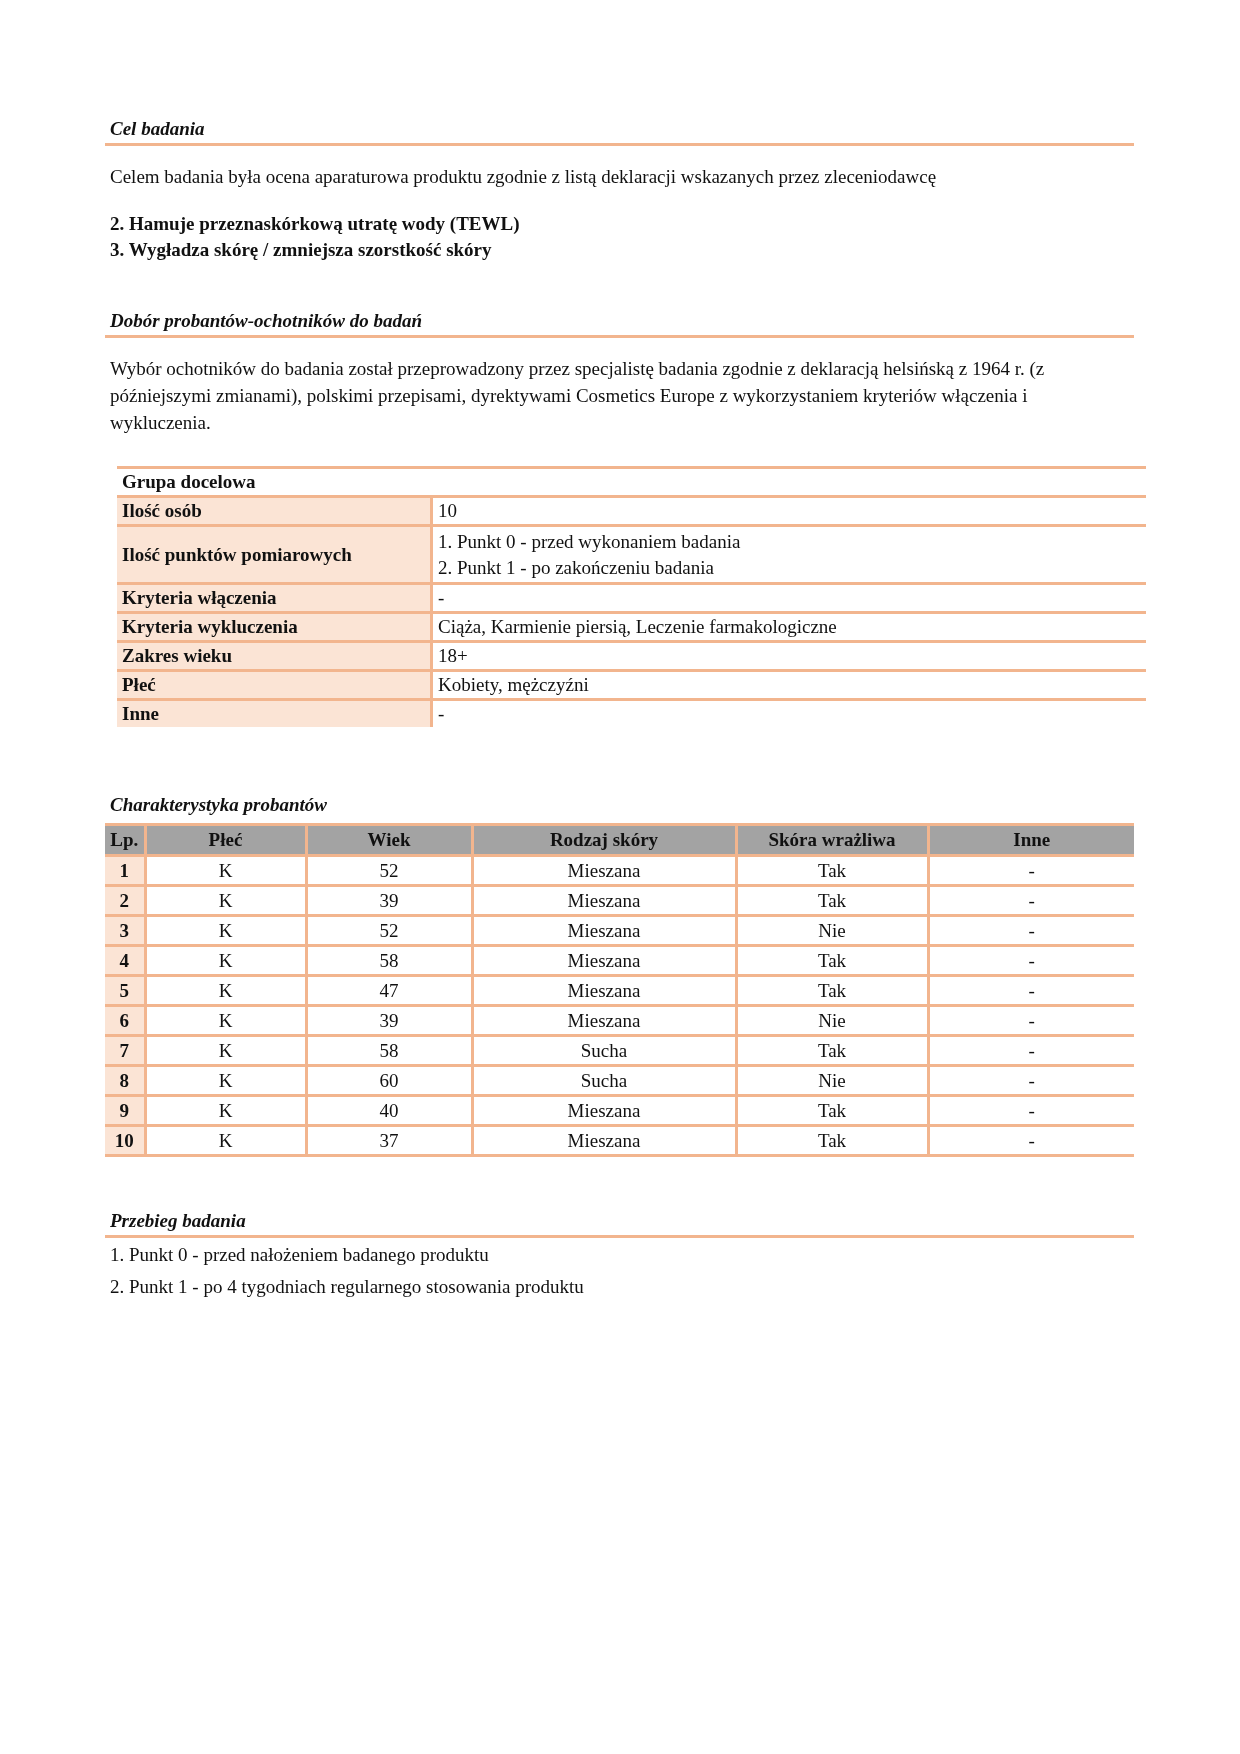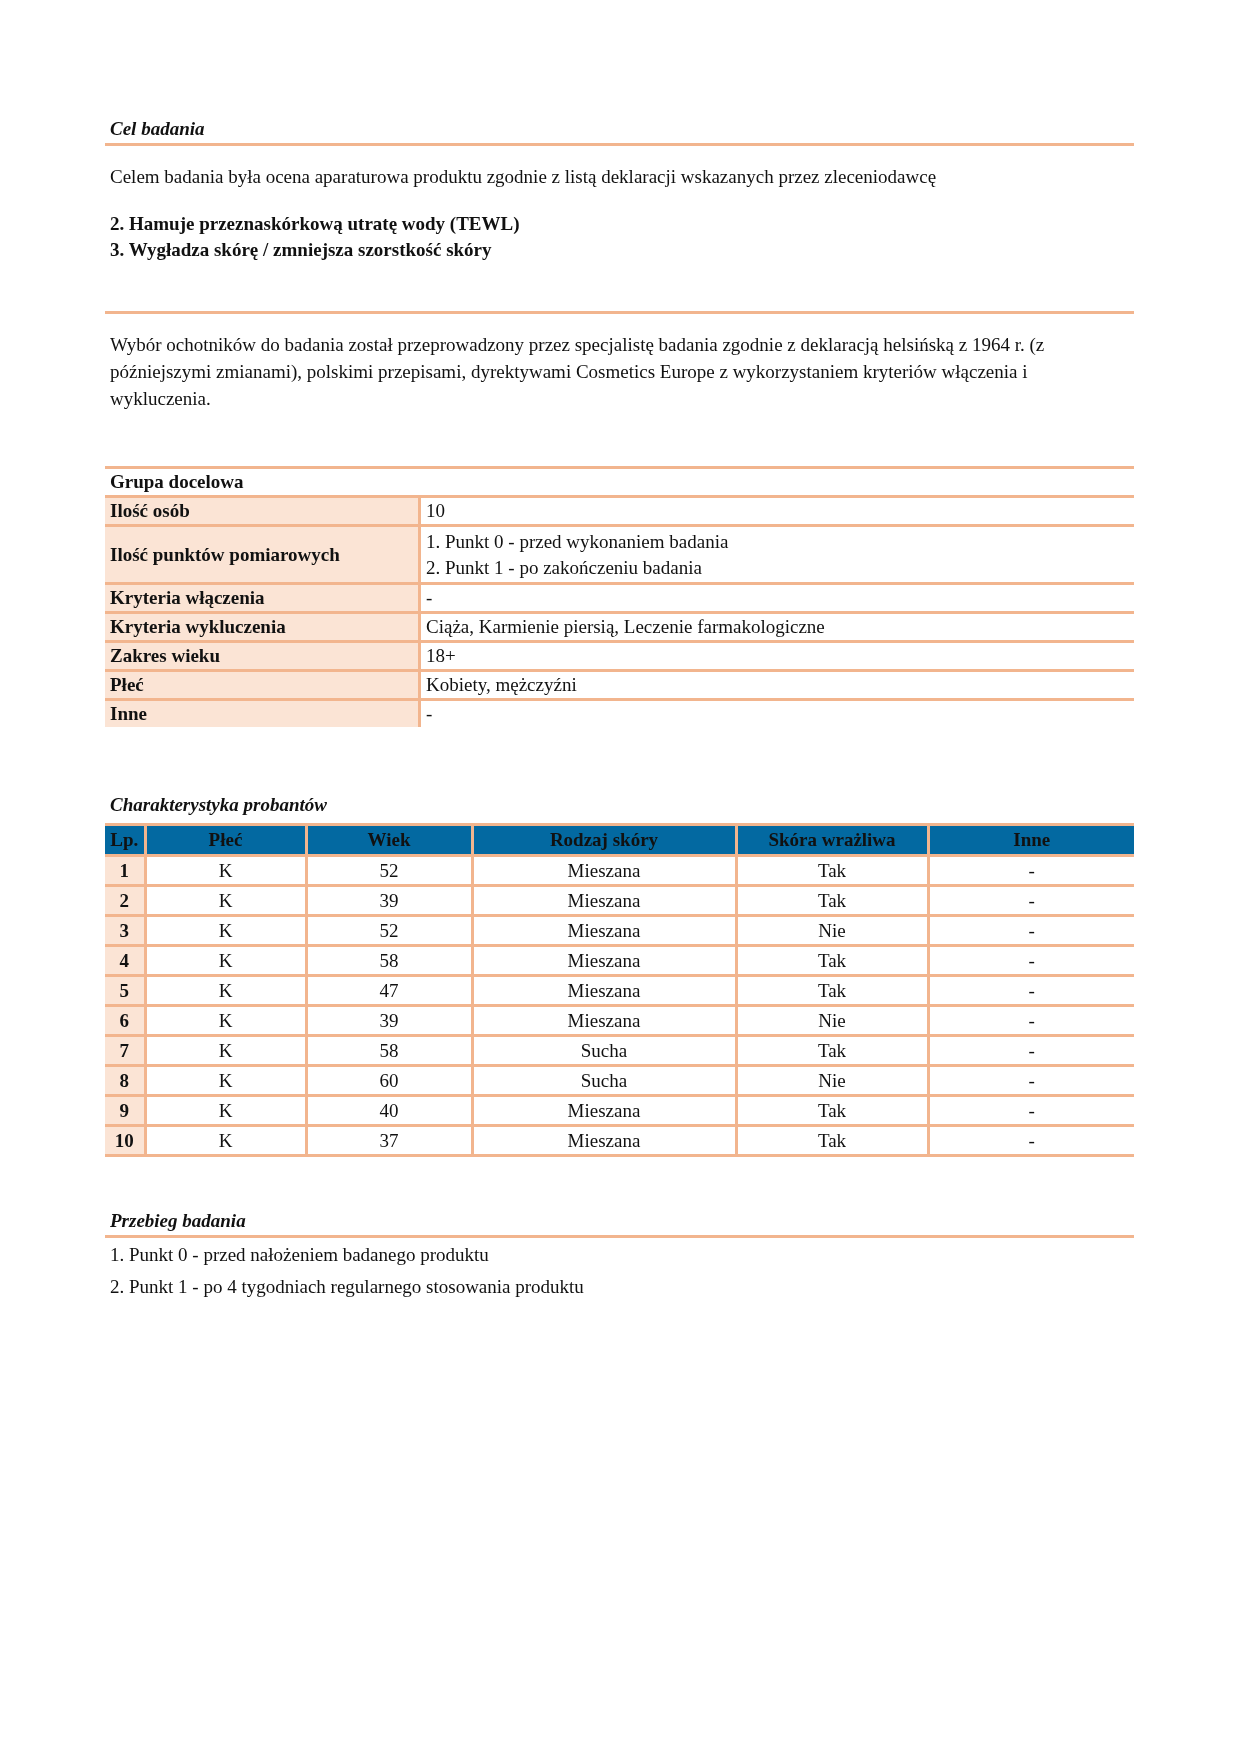--- a/index.html
+++ b/index.html
@@ -15,31 +15,31 @@
   }
   .rule { height: 3px; background: #F2B58E; margin: 2px 0 1px 0; }
   .para { font-size: 19px; line-height: 27px; padding: 16px 5px; margin: 0; }
   .list-bold { font-size: 19px; font-weight: bold; line-height: 26px; padding: 0 5px; margin: 0; }
   .list-plain { font-size: 19px; line-height: 32px; padding: 0 5px; margin: 0; }
 
   table { border-collapse: collapse; width: 1029px; font-size: 19px; }
   td, th { padding: 0 5px; vertical-align: middle; }
 
   
-  .grp { position: absolute; top: 466px; left: 0; }
+  .grp { position: absolute; top: 466px; left: 12px; }
   .grp td { border-top: 3px solid #F2B58E; border-bottom: 3px solid #F2B58E; height: 26px; }
   .grp .hdr td { font-weight: bold; border-left: none; }
   .grp .lbl { background: #FBE4D5; font-weight: bold; width: 303px; border-right: 3px solid #F2B58E; }
   .grp .val { background: #ffffff; }
   .grp .multi td { height: 55px; }
   .grp .val div { line-height: 26px; }
 
   
   .chr { position: absolute; top: 823px; left: 0; }
-  .chr th { background: #0369a1; font-weight: bold; text-align: center; height: 28px;
+  .chr th { background: #a3a3a3; font-weight: bold; text-align: center; height: 28px;
             border: 3px solid #F2B58E; border-top: 3px solid #F2B58E; }
   .chr td { text-align: center; height: 27px; border: 3px solid #F2B58E; }
   .chr th:first-child, .chr td:first-child { border-left: none; }
   .chr th:last-child, .chr td:last-child { border-right: none; }
   .chr td.lp { background: #FBE4D5; font-weight: bold; }
 </style>
 </head>
 <body>
 
 <div class="page">
@@ -48,20 +48,21 @@
     <p class="sec-title">Cel badania</p>
     <div class="rule"></div>
     <p class="para">Celem badania była ocena aparaturowa produktu zgodnie z listą deklaracji wskazanych przez zleceniodawcę</p>
     <div style="margin-top:5px;">
       <p class="list-bold">2. Hamuje przeznaskórkową utratę wody (TEWL)</p>
       <p class="list-bold">3. Wygładza skórę / zmniejsza szorstkość skóry</p>
     </div>
   </div>
 
   <div style="position:absolute; top:309px; left:0; width:1029px;">
+    <p class="sec-title">Dobór probantów-ochotników do badań</p>
     <div class="rule"></div>
     <p class="para">Wybór ochotników do badania został przeprowadzony przez specjalistę badania zgodnie z deklaracją helsińską z 1964 r. (z późniejszymi zmianami), polskimi przepisami, dyrektywami Cosmetics Europe z wykorzystaniem kryteriów włączenia i wykluczenia.</p>
   </div>
 
   <table class="grp">
     <tbody>
         <tr class="hdr">
       <td colspan="2">Grupa docelowa</td>
     </tr>
     <tr>

